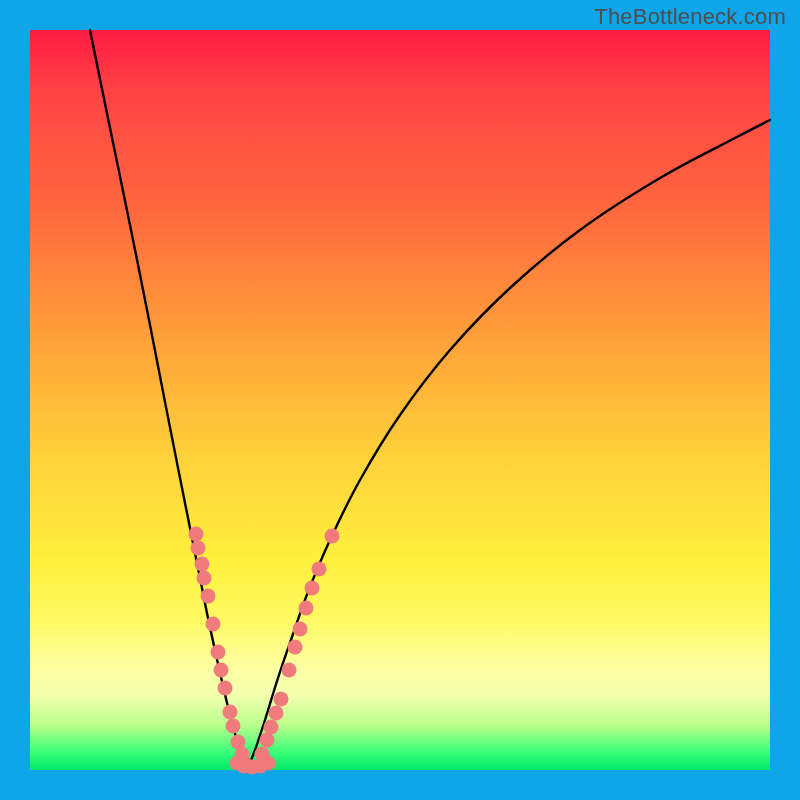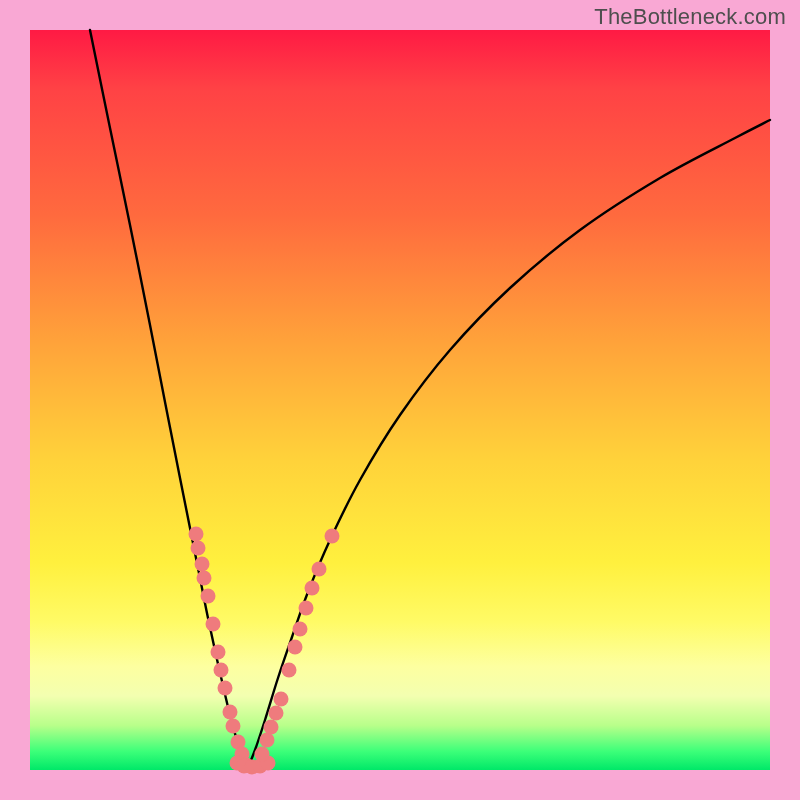--- a/index.html
+++ b/index.html
@@ -8,21 +8,21 @@
     width: 800px;
     height: 800px;
     overflow: hidden;
     background: #000;
     font-family: Arial, Helvetica, sans-serif;
   }
   .frame {
     position: relative;
     width: 800px;
     height: 800px;
-    background: #f9a8d4;
+    background: #0ea5e9;
   }
   .plot-area {
     position: absolute;
     left: 30px;
     top: 30px;
     width: 740px;
     height: 740px;
     
     background: linear-gradient(
       to bottom,

